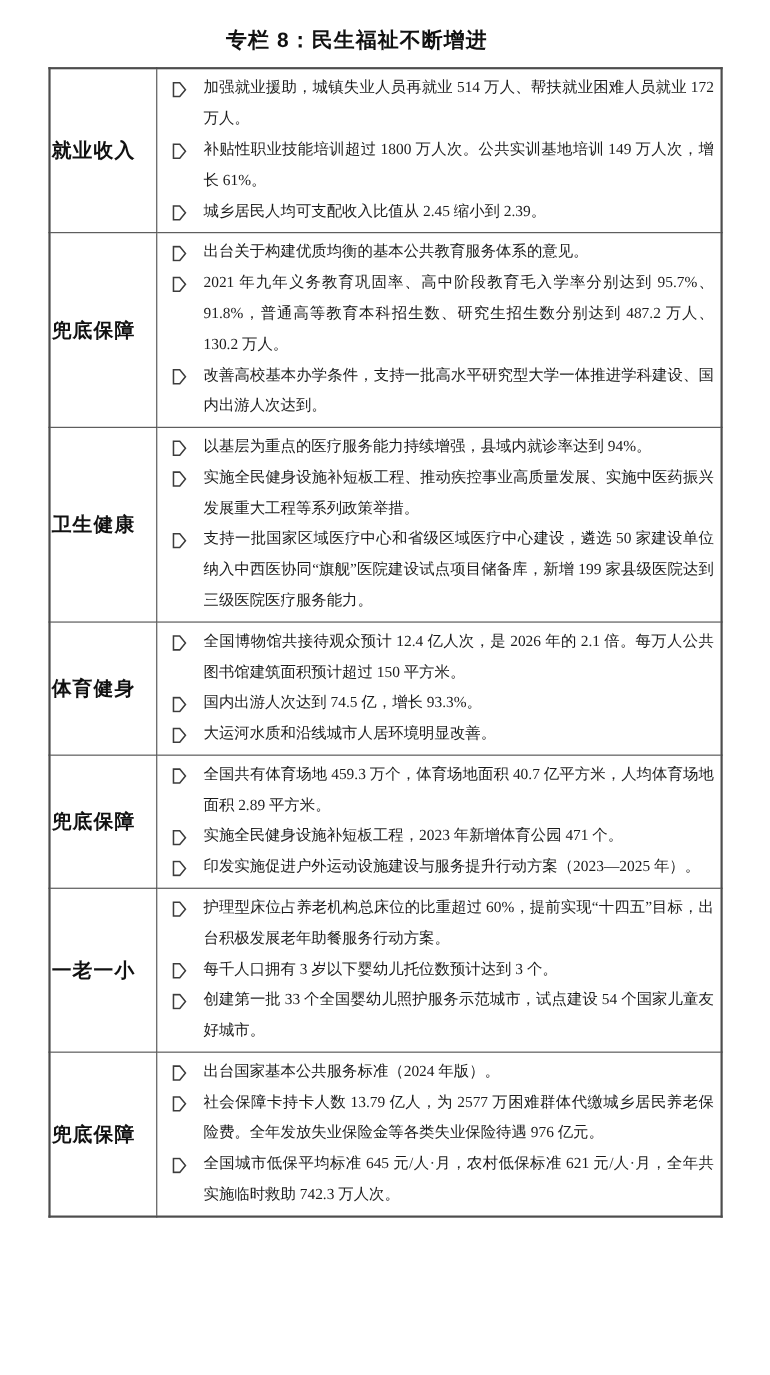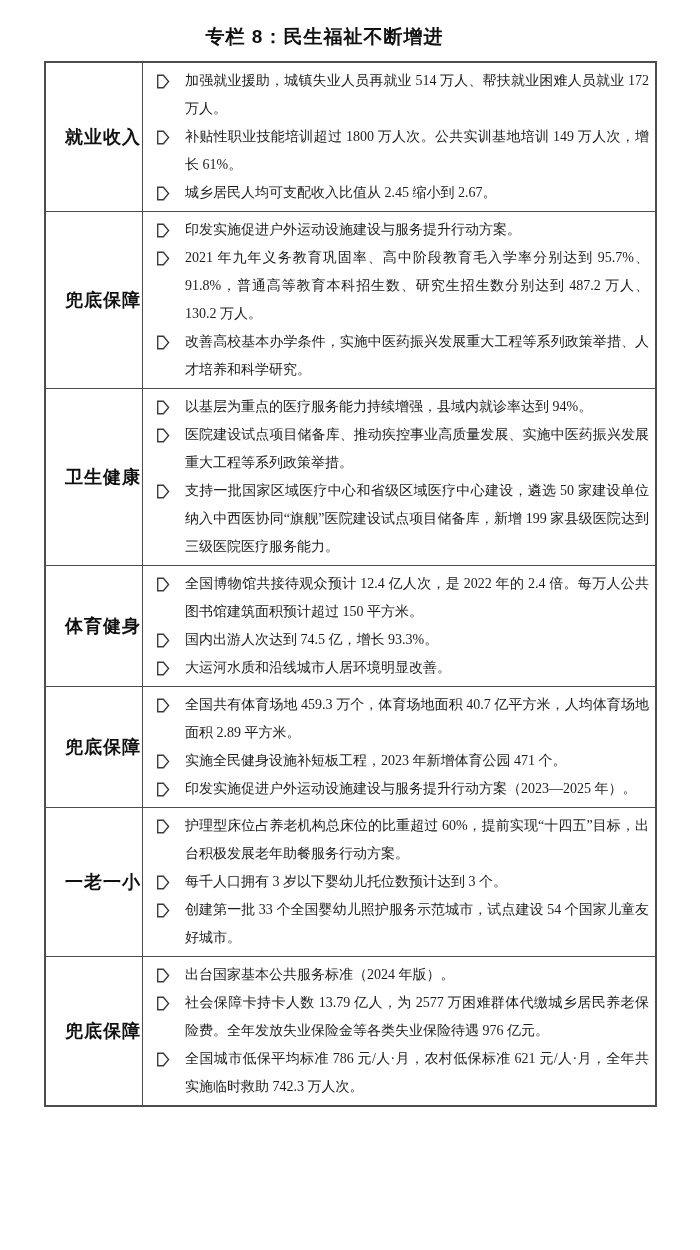--- a/index.html
+++ b/index.html
@@ -33,21 +33,21 @@
     width: 613px;
     margin: 11px 0 0 44px;
     border: 2px solid #4d4d4d;
   }
   table.panel td {
     border: 1px solid #4d4d4d;
     vertical-align: middle;
   }
   td.label-cell {
     width: 94px;
-    text-align: right;
+    text-align: left;
     font-family: "Liberation Sans", sans-serif;
     font-weight: bold;
     font-size: 18px;
     letter-spacing: 1px;
     color: #111111;
   }
   td.content-cell {
     padding: 4px 6px 4px 13px;
   }
   .bullet-item {
@@ -98,51 +98,51 @@
                 </svg>
               </span>
             <span class="item-text">补贴性职业技能培训超过 1800 万人次。公共实训基地培训 149 万人次，增长 61%。</span>
           </div>
           <div class="bullet-item">
             <span class="bullet">
                 <svg width="14" height="15" viewBox="0 0 14 15">
                   <polygon points="1.7,1.2 7.4,1.2 12.6,7.5 7.4,13.8 1.7,13.8" fill="none" stroke="#3c3c3c" stroke-width="1.4" stroke-linejoin="miter"></polygon>
                 </svg>
               </span>
-            <span class="item-text">城乡居民人均可支配收入比值从 2.45 缩小到 2.67。</span>
+            <span class="item-text">城乡居民人均可支配收入比值从 2.45 缩小到 2.39。</span>
           </div>
         </td>
       </tr>
 
       <tr>
         <td class="label-cell">兜底保障</td>
         <td class="content-cell">
           <div class="bullet-item">
             <span class="bullet">
                 <svg width="14" height="15" viewBox="0 0 14 15">
                   <polygon points="1.7,1.2 7.4,1.2 12.6,7.5 7.4,13.8 1.7,13.8" fill="none" stroke="#3c3c3c" stroke-width="1.4" stroke-linejoin="miter"></polygon>
                 </svg>
               </span>
-            <span class="item-text">印发实施促进户外运动设施建设与服务提升行动方案。</span>
+            <span class="item-text">出台关于构建优质均衡的基本公共教育服务体系的意见。</span>
           </div>
           <div class="bullet-item">
             <span class="bullet">
                 <svg width="14" height="15" viewBox="0 0 14 15">
                   <polygon points="1.7,1.2 7.4,1.2 12.6,7.5 7.4,13.8 1.7,13.8" fill="none" stroke="#3c3c3c" stroke-width="1.4" stroke-linejoin="miter"></polygon>
                 </svg>
               </span>
             <span class="item-text">2021 年九年义务教育巩固率、高中阶段教育毛入学率分别达到 95.7%、91.8%，普通高等教育本科招生数、研究生招生数分别达到 487.2 万人、130.2 万人。</span>
           </div>
           <div class="bullet-item">
             <span class="bullet">
                 <svg width="14" height="15" viewBox="0 0 14 15">
                   <polygon points="1.7,1.2 7.4,1.2 12.6,7.5 7.4,13.8 1.7,13.8" fill="none" stroke="#3c3c3c" stroke-width="1.4" stroke-linejoin="miter"></polygon>
                 </svg>
               </span>
-            <span class="item-text">改善高校基本办学条件，实施中医药振兴发展重大工程等系列政策举措、人才培养和科学研究。</span>
+            <span class="item-text">改善高校基本办学条件，支持一批高水平研究型大学一体推进学科建设、国内出游人次达到。</span>
           </div>
         </td>
       </tr>
 
       <tr>
         <td class="label-cell">卫生健康</td>
         <td class="content-cell">
           <div class="bullet-item">
             <span class="bullet">
                 <svg width="14" height="15" viewBox="0 0 14 15">
@@ -150,21 +150,21 @@
                 </svg>
               </span>
             <span class="item-text">以基层为重点的医疗服务能力持续增强，县域内就诊率达到 94%。</span>
           </div>
           <div class="bullet-item">
             <span class="bullet">
                 <svg width="14" height="15" viewBox="0 0 14 15">
                   <polygon points="1.7,1.2 7.4,1.2 12.6,7.5 7.4,13.8 1.7,13.8" fill="none" stroke="#3c3c3c" stroke-width="1.4" stroke-linejoin="miter"></polygon>
                 </svg>
               </span>
-            <span class="item-text">医院建设试点项目储备库、推动疾控事业高质量发展、实施中医药振兴发展重大工程等系列政策举措。</span>
+            <span class="item-text">实施全民健身设施补短板工程、推动疾控事业高质量发展、实施中医药振兴发展重大工程等系列政策举措。</span>
           </div>
           <div class="bullet-item">
             <span class="bullet">
                 <svg width="14" height="15" viewBox="0 0 14 15">
                   <polygon points="1.7,1.2 7.4,1.2 12.6,7.5 7.4,13.8 1.7,13.8" fill="none" stroke="#3c3c3c" stroke-width="1.4" stroke-linejoin="miter"></polygon>
                 </svg>
               </span>
             <span class="item-text">支持一批国家区域医疗中心和省级区域医疗中心建设，遴选 50 家建设单位纳入中西医协同“旗舰”医院建设试点项目储备库，新增 199 家县级医院达到三级医院医疗服务能力。</span>
           </div>
         </td>
@@ -172,21 +172,21 @@
 
       <tr>
         <td class="label-cell">体育健身</td>
         <td class="content-cell">
           <div class="bullet-item">
             <span class="bullet">
                 <svg width="14" height="15" viewBox="0 0 14 15">
                   <polygon points="1.7,1.2 7.4,1.2 12.6,7.5 7.4,13.8 1.7,13.8" fill="none" stroke="#3c3c3c" stroke-width="1.4" stroke-linejoin="miter"></polygon>
                 </svg>
               </span>
-            <span class="item-text">全国博物馆共接待观众预计 12.4 亿人次，是 2022 年的 2.4 倍。每万人公共图书馆建筑面积预计超过 150 平方米。</span>
+            <span class="item-text">全国博物馆共接待观众预计 12.4 亿人次，是 2026 年的 2.1 倍。每万人公共图书馆建筑面积预计超过 150 平方米。</span>
           </div>
           <div class="bullet-item">
             <span class="bullet">
                 <svg width="14" height="15" viewBox="0 0 14 15">
                   <polygon points="1.7,1.2 7.4,1.2 12.6,7.5 7.4,13.8 1.7,13.8" fill="none" stroke="#3c3c3c" stroke-width="1.4" stroke-linejoin="miter"></polygon>
                 </svg>
               </span>
             <span class="item-text">国内出游人次达到 74.5 亿，增长 93.3%。</span>
           </div>
           <div class="bullet-item">
@@ -278,20 +278,20 @@
                 </svg>
               </span>
             <span class="item-text">社会保障卡持卡人数 13.79 亿人，为 2577 万困难群体代缴城乡居民养老保险费。全年发放失业保险金等各类失业保险待遇 976 亿元。</span>
           </div>
           <div class="bullet-item">
             <span class="bullet">
                 <svg width="14" height="15" viewBox="0 0 14 15">
                   <polygon points="1.7,1.2 7.4,1.2 12.6,7.5 7.4,13.8 1.7,13.8" fill="none" stroke="#3c3c3c" stroke-width="1.4" stroke-linejoin="miter"></polygon>
                 </svg>
               </span>
-            <span class="item-text">全国城市低保平均标准 786 元/人·月，农村低保标准 621 元/人·月，全年共实施临时救助 742.3 万人次。</span>
+            <span class="item-text">全国城市低保平均标准 645 元/人·月，农村低保标准 621 元/人·月，全年共实施临时救助 742.3 万人次。</span>
           </div>
         </td>
       </tr>
 
     </tbody>
   </table>
 </div>
 
 </body></html>

